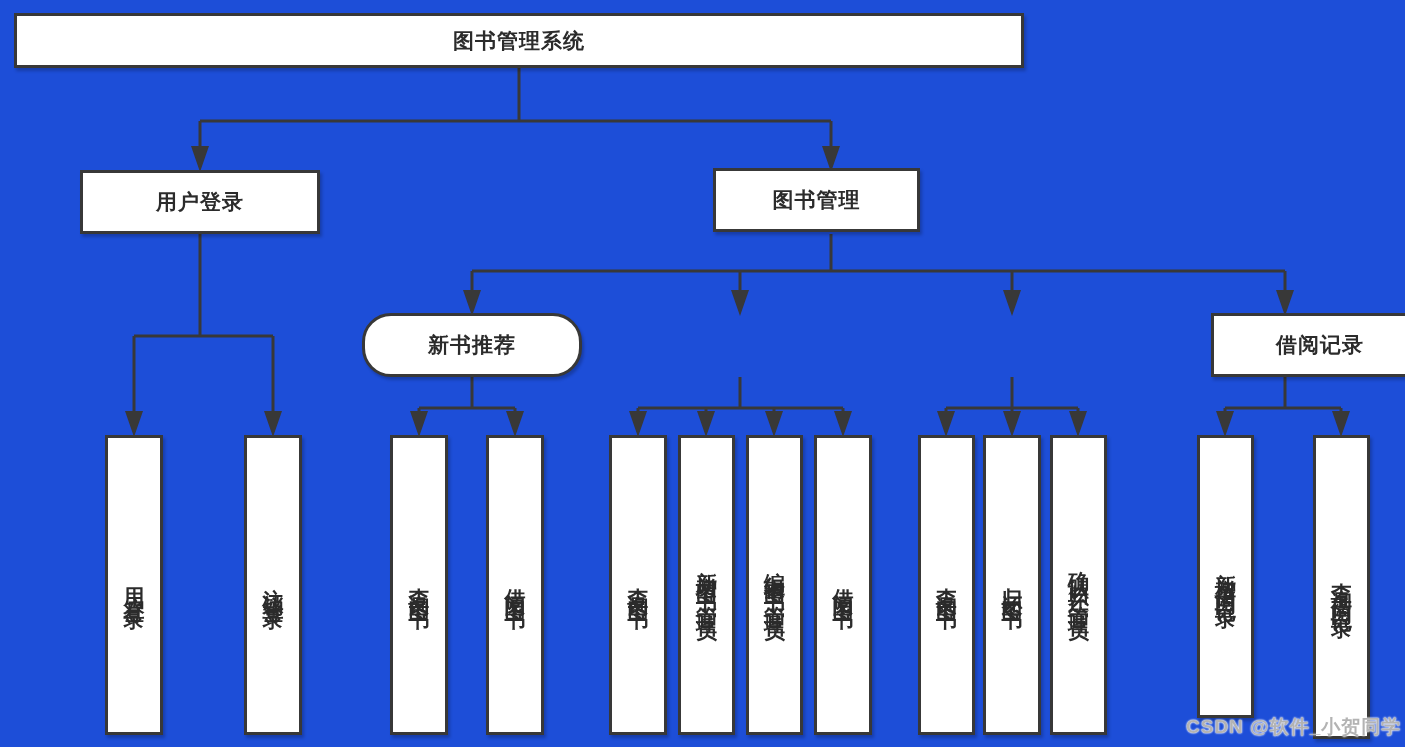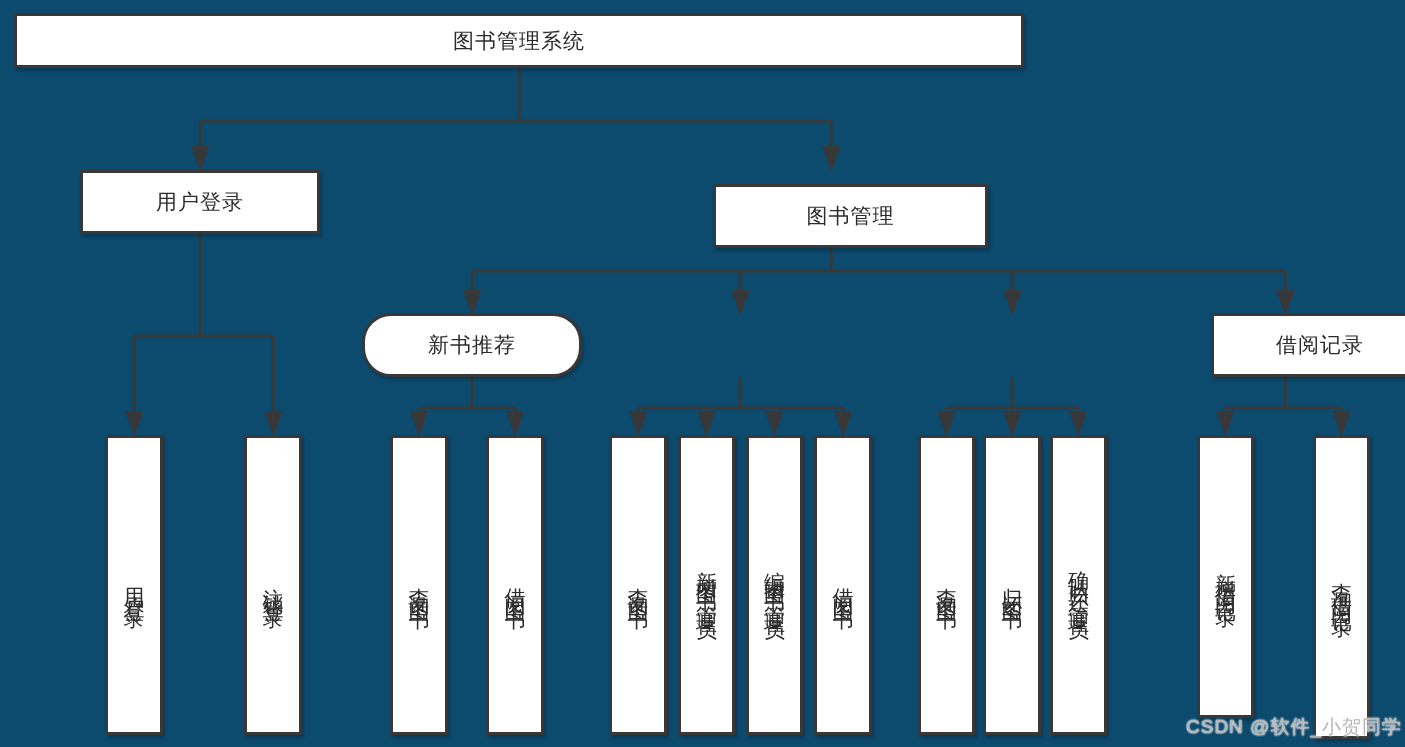--- a/index.html
+++ b/index.html
@@ -1,18 +1,18 @@
 <!DOCTYPE html>
 <html><head>
 <meta charset="utf-8">
 <style>
   html,body{margin:0;padding:0;background:#ffffff;}
   .stage{
-    position:relative;width:1405px;height:747px;background:#0c4a6e;
-    font-family:"Liberation Sans",sans-serif;overflow:hidden;
+    position:relative;width:1405px;height:747px;background:#1d4ed8;
+    font-family:"Liberation Sans",sans-serif;overflow:hidden;font-weight:bold;
   }
   .connectors{position:absolute;left:0;top:0;z-index:1;}
   .node{
     position:absolute;z-index:2;box-sizing:border-box;
     background:#ffffff;border:3px solid #383838;
     display:flex;align-items:center;justify-content:center;
     color:#2b2b2b;font-size:21px;letter-spacing:1px;
     box-shadow:2px 3px 3px rgba(0,0,0,0.22);
     white-space:nowrap;
   }
@@ -55,21 +55,21 @@
         M765 411 L783 411 L774 437 Z  M834 411 L852 411 L843 437 Z
         M937 411 L955 411 L946 437 Z  M1003 411 L1021 411 L1012 437 Z
         M1069 411 L1087 411 L1078 437 Z  M1216 411 L1234 411 L1225 437 Z
         M1332 411 L1350 411 L1341 437 Z"></path>
     </g>
   </svg>
 
   <div class="node" style="left:14px;top:13px;width:1010px;height:55px;">图书管理系统</div>
 
   <div class="node" style="left:80px;top:170px;width:240px;height:64px;">用户登录</div>
-  <div class="node" style="left:713px;top:184px;width:275px;height:64px;">图书管理</div>
+  <div class="node" style="left:713px;top:168px;width:207px;height:64px;">图书管理</div>
 
   <div class="node" style="left:362px;top:313px;width:220px;height:64px;border-radius:29px;">新书推荐</div>
   <div class="node" style="left:1176px;top:313px;width:218px;height:64px;margin-left:35px;">借阅记录</div>
 
   <div class="node vnode" style="left:105px;top:435px;width:58px;height:300px;">用户登录</div>
   <div class="node vnode" style="left:244px;top:435px;width:58px;height:300px;">注销登录</div>
 
   <div class="node vnode" style="left:390px;top:435px;width:58px;height:300px;">查询图书</div>
   <div class="node vnode" style="left:486px;top:435px;width:58px;height:300px;">借阅图书</div>
 

